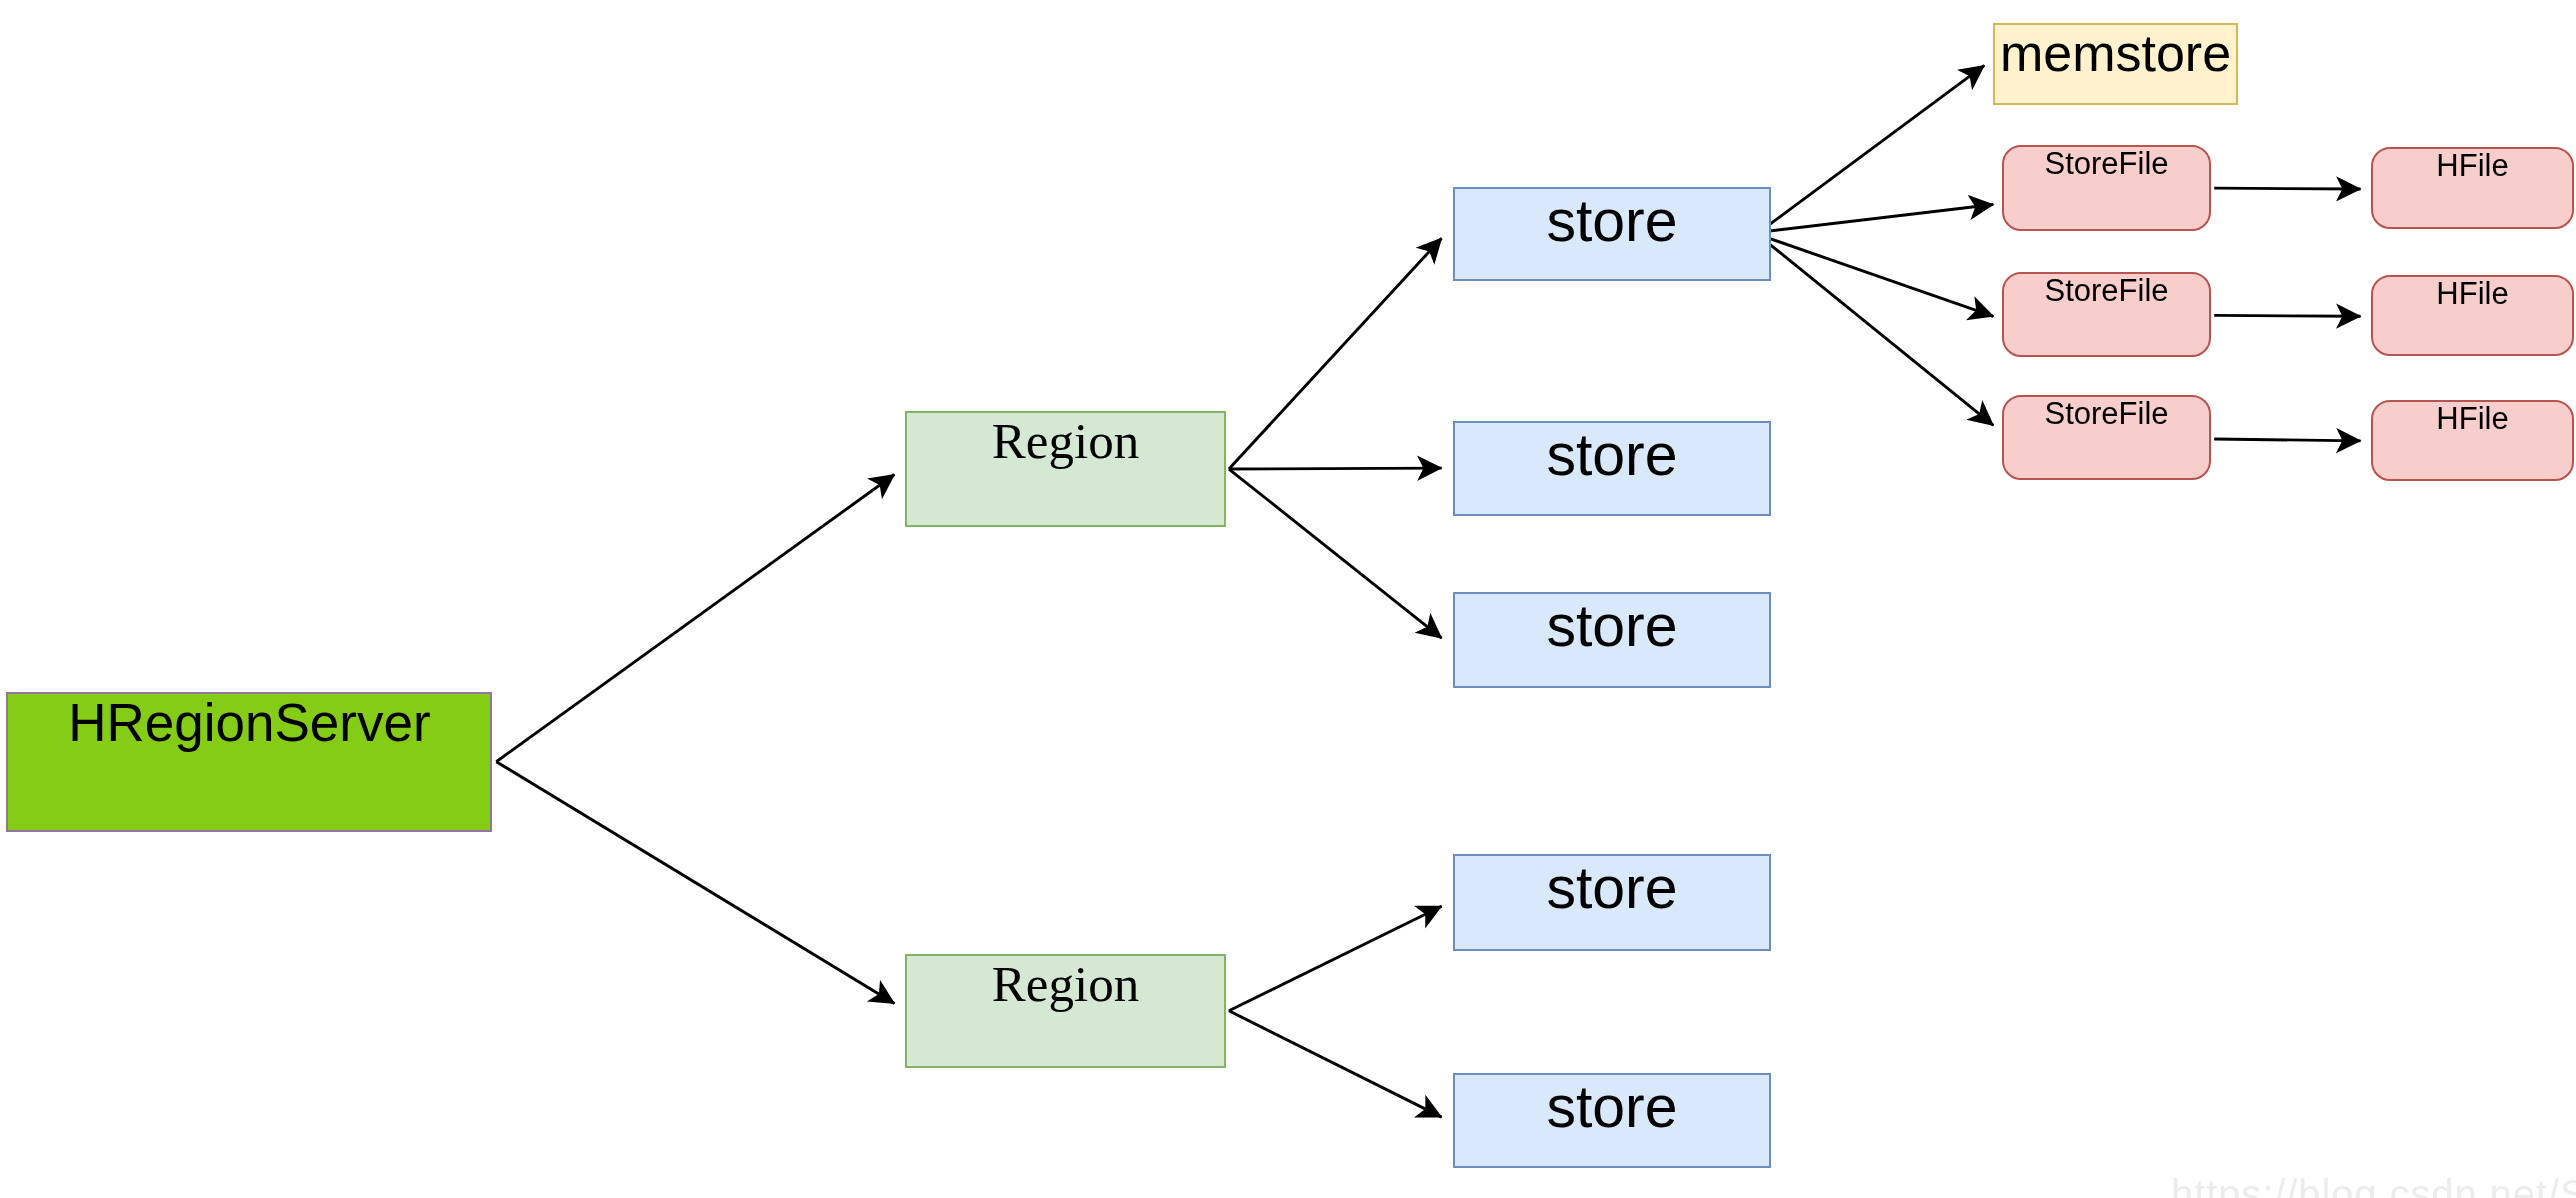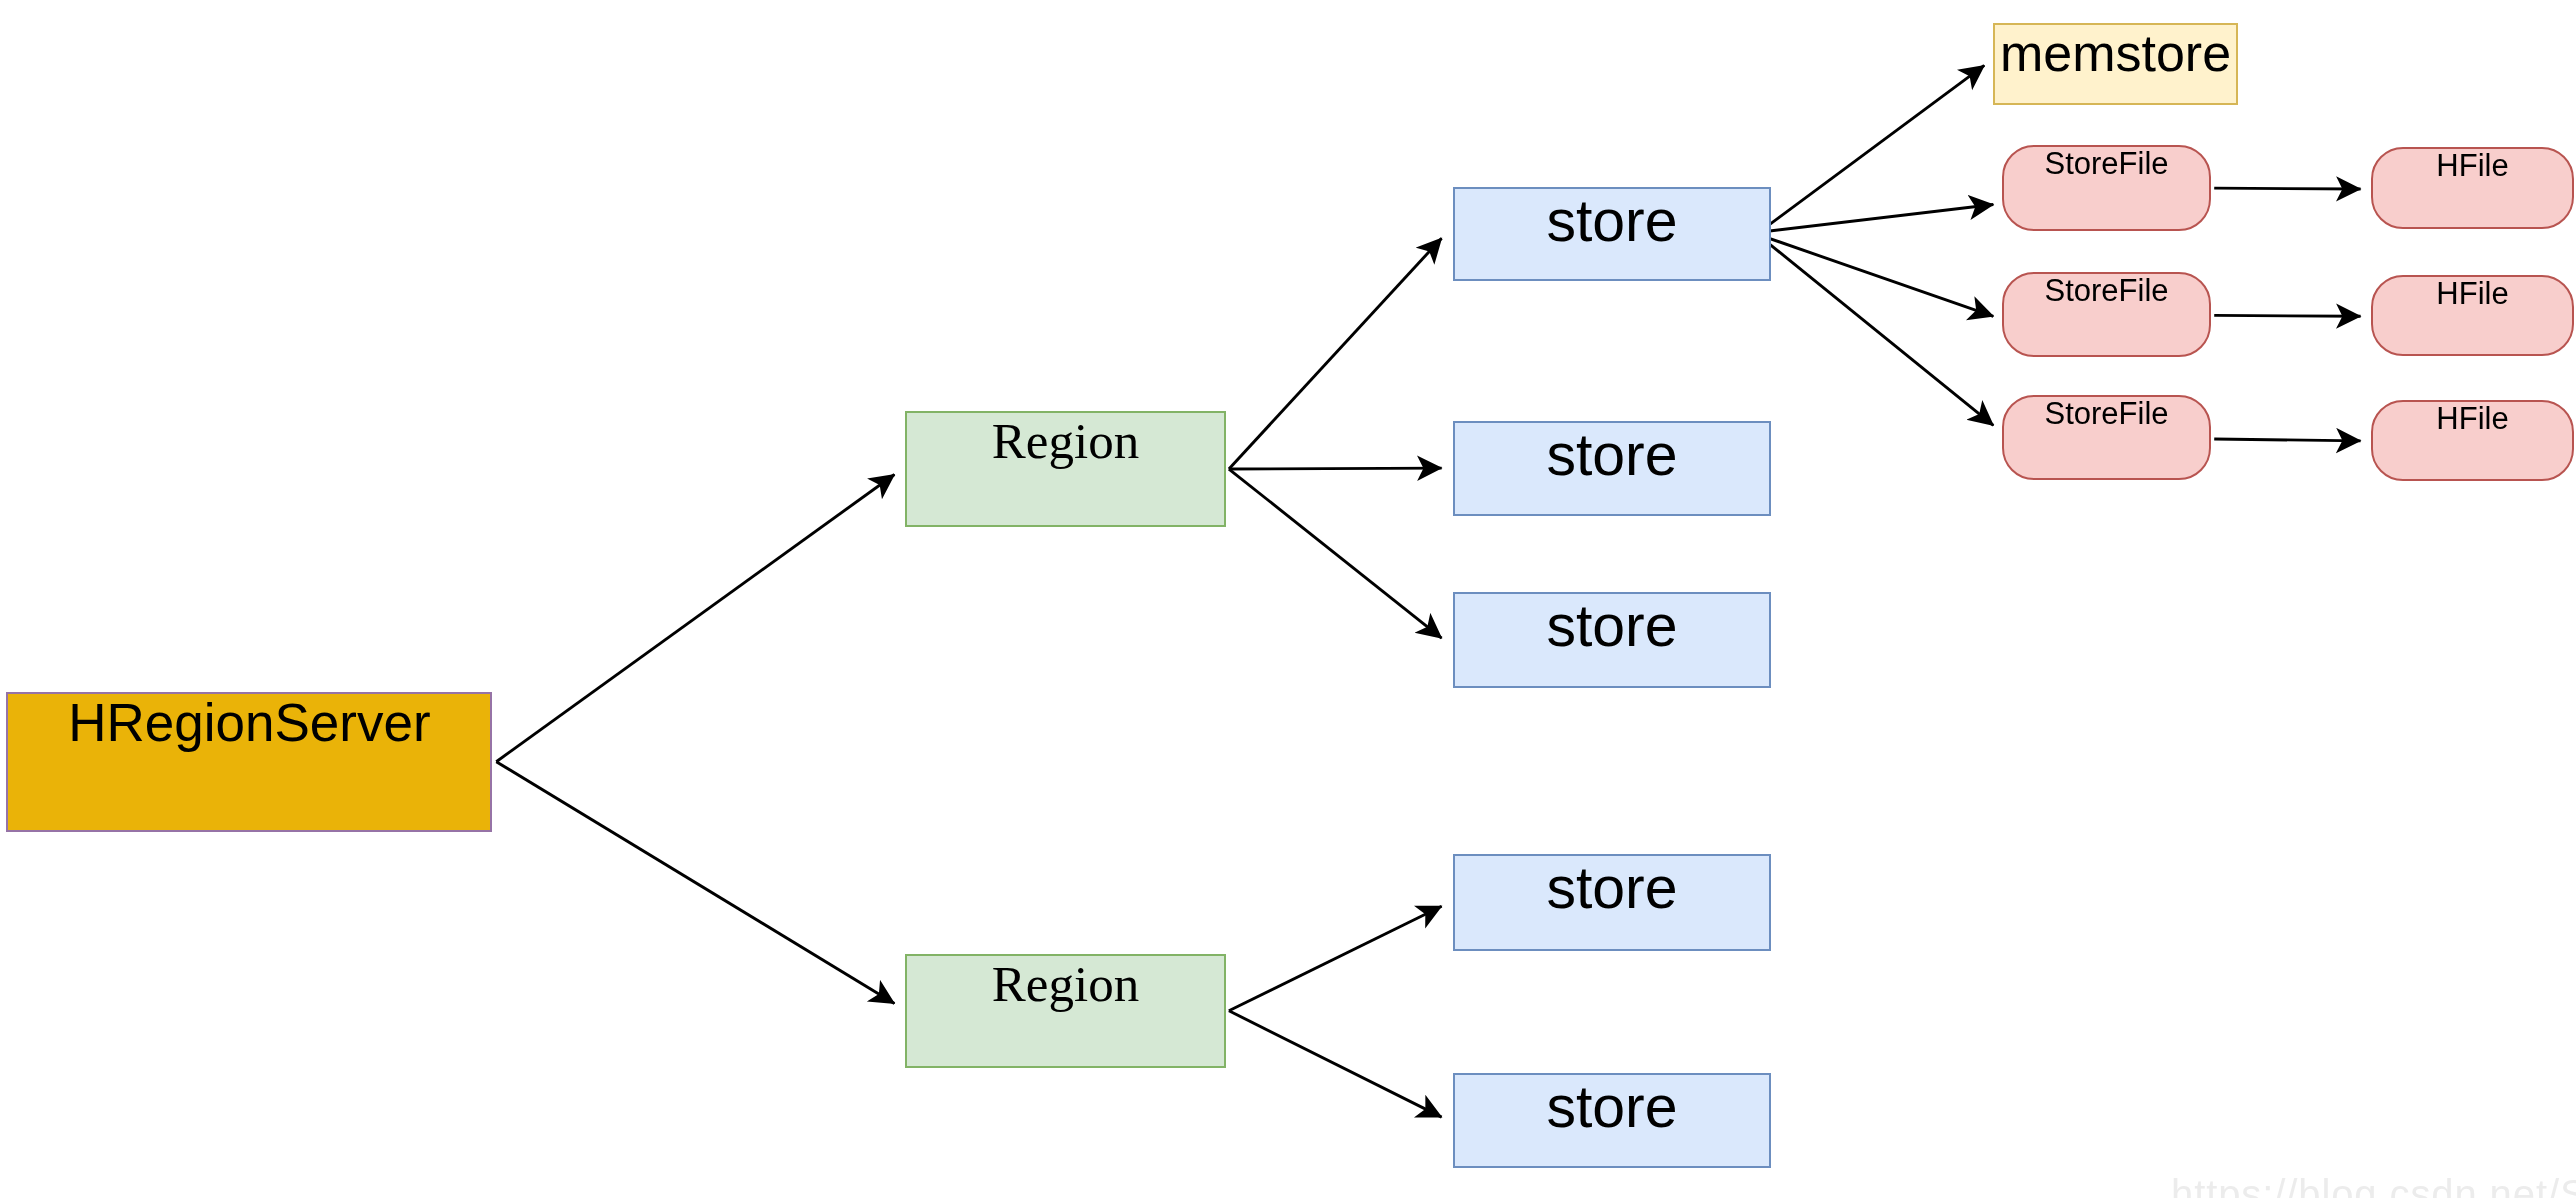--- a/index.html
+++ b/index.html
@@ -27,21 +27,21 @@
     position: absolute;
     box-sizing: border-box;
     display: flex;
     align-items: flex-start;
     justify-content: center;
     border: 2.7px solid #000;
     color: #000000;
     white-space: nowrap;
     line-height: 1.1;
   }
-  .node.rounded { border-radius: 32px; }
+  .node.rounded { border-radius: 19px; }
   .type-server   { font-size: 53px; }
   .type-region   { font-size: 51px; font-family: Liberation Serif, serif; }
   .type-store    { font-size: 59px; }
   .type-memstore { font-size: 52px; }
   .type-file     { font-size: 31px; }
   .watermark {
     position: absolute;
     font-size: 40px;
     letter-spacing: 0.9px;
     white-space: nowrap;
@@ -71,21 +71,21 @@
         <line x1="1940" y1="263" x2="2193" y2="468" stroke="#000000" stroke-width="3.2" marker-end="url(#arrowhead)"></line>
         <line x1="2436" y1="207" x2="2597" y2="208" stroke="#000000" stroke-width="3.2" marker-end="url(#arrowhead)"></line>
         <line x1="2436" y1="347" x2="2597" y2="348" stroke="#000000" stroke-width="3.2" marker-end="url(#arrowhead)"></line>
         <line x1="2436" y1="483" x2="2597" y2="485" stroke="#000000" stroke-width="3.2" marker-end="url(#arrowhead)"></line>
         <line x1="1352" y1="1112" x2="1586" y2="997" stroke="#000000" stroke-width="3.2" marker-end="url(#arrowhead)"></line>
         <line x1="1352" y1="1112" x2="1586" y2="1229" stroke="#000000" stroke-width="3.2" marker-end="url(#arrowhead)"></line>
       </g>
   </svg>
 
   <div id="node-group">
-      <div class="node type-server" style="left: 6.4px; top: 692px; width: 486px; height: 140px; background: #eab308; border-color: rgb(150, 115, 166);">
+      <div class="node type-server" style="left: 6.4px; top: 692px; width: 486px; height: 140px; background: #84cc16; border-color: rgb(150, 115, 166);">
         <span>HRegionServer</span>
       </div>
       <div class="node type-region" style="left: 905px; top: 411px; width: 321px; height: 116px; background: rgb(213, 232, 212); border-color: rgb(130, 179, 102);">
         <span>Region</span>
       </div>
       <div class="node type-region" style="left: 905px; top: 954px; width: 321px; height: 114px; background: rgb(213, 232, 212); border-color: rgb(130, 179, 102);">
         <span>Region</span>
       </div>
       <div class="node type-store" style="left: 1453px; top: 187px; width: 318px; height: 94px; background: rgb(218, 232, 252); border-color: rgb(108, 142, 191);">
         <span>store</span>

